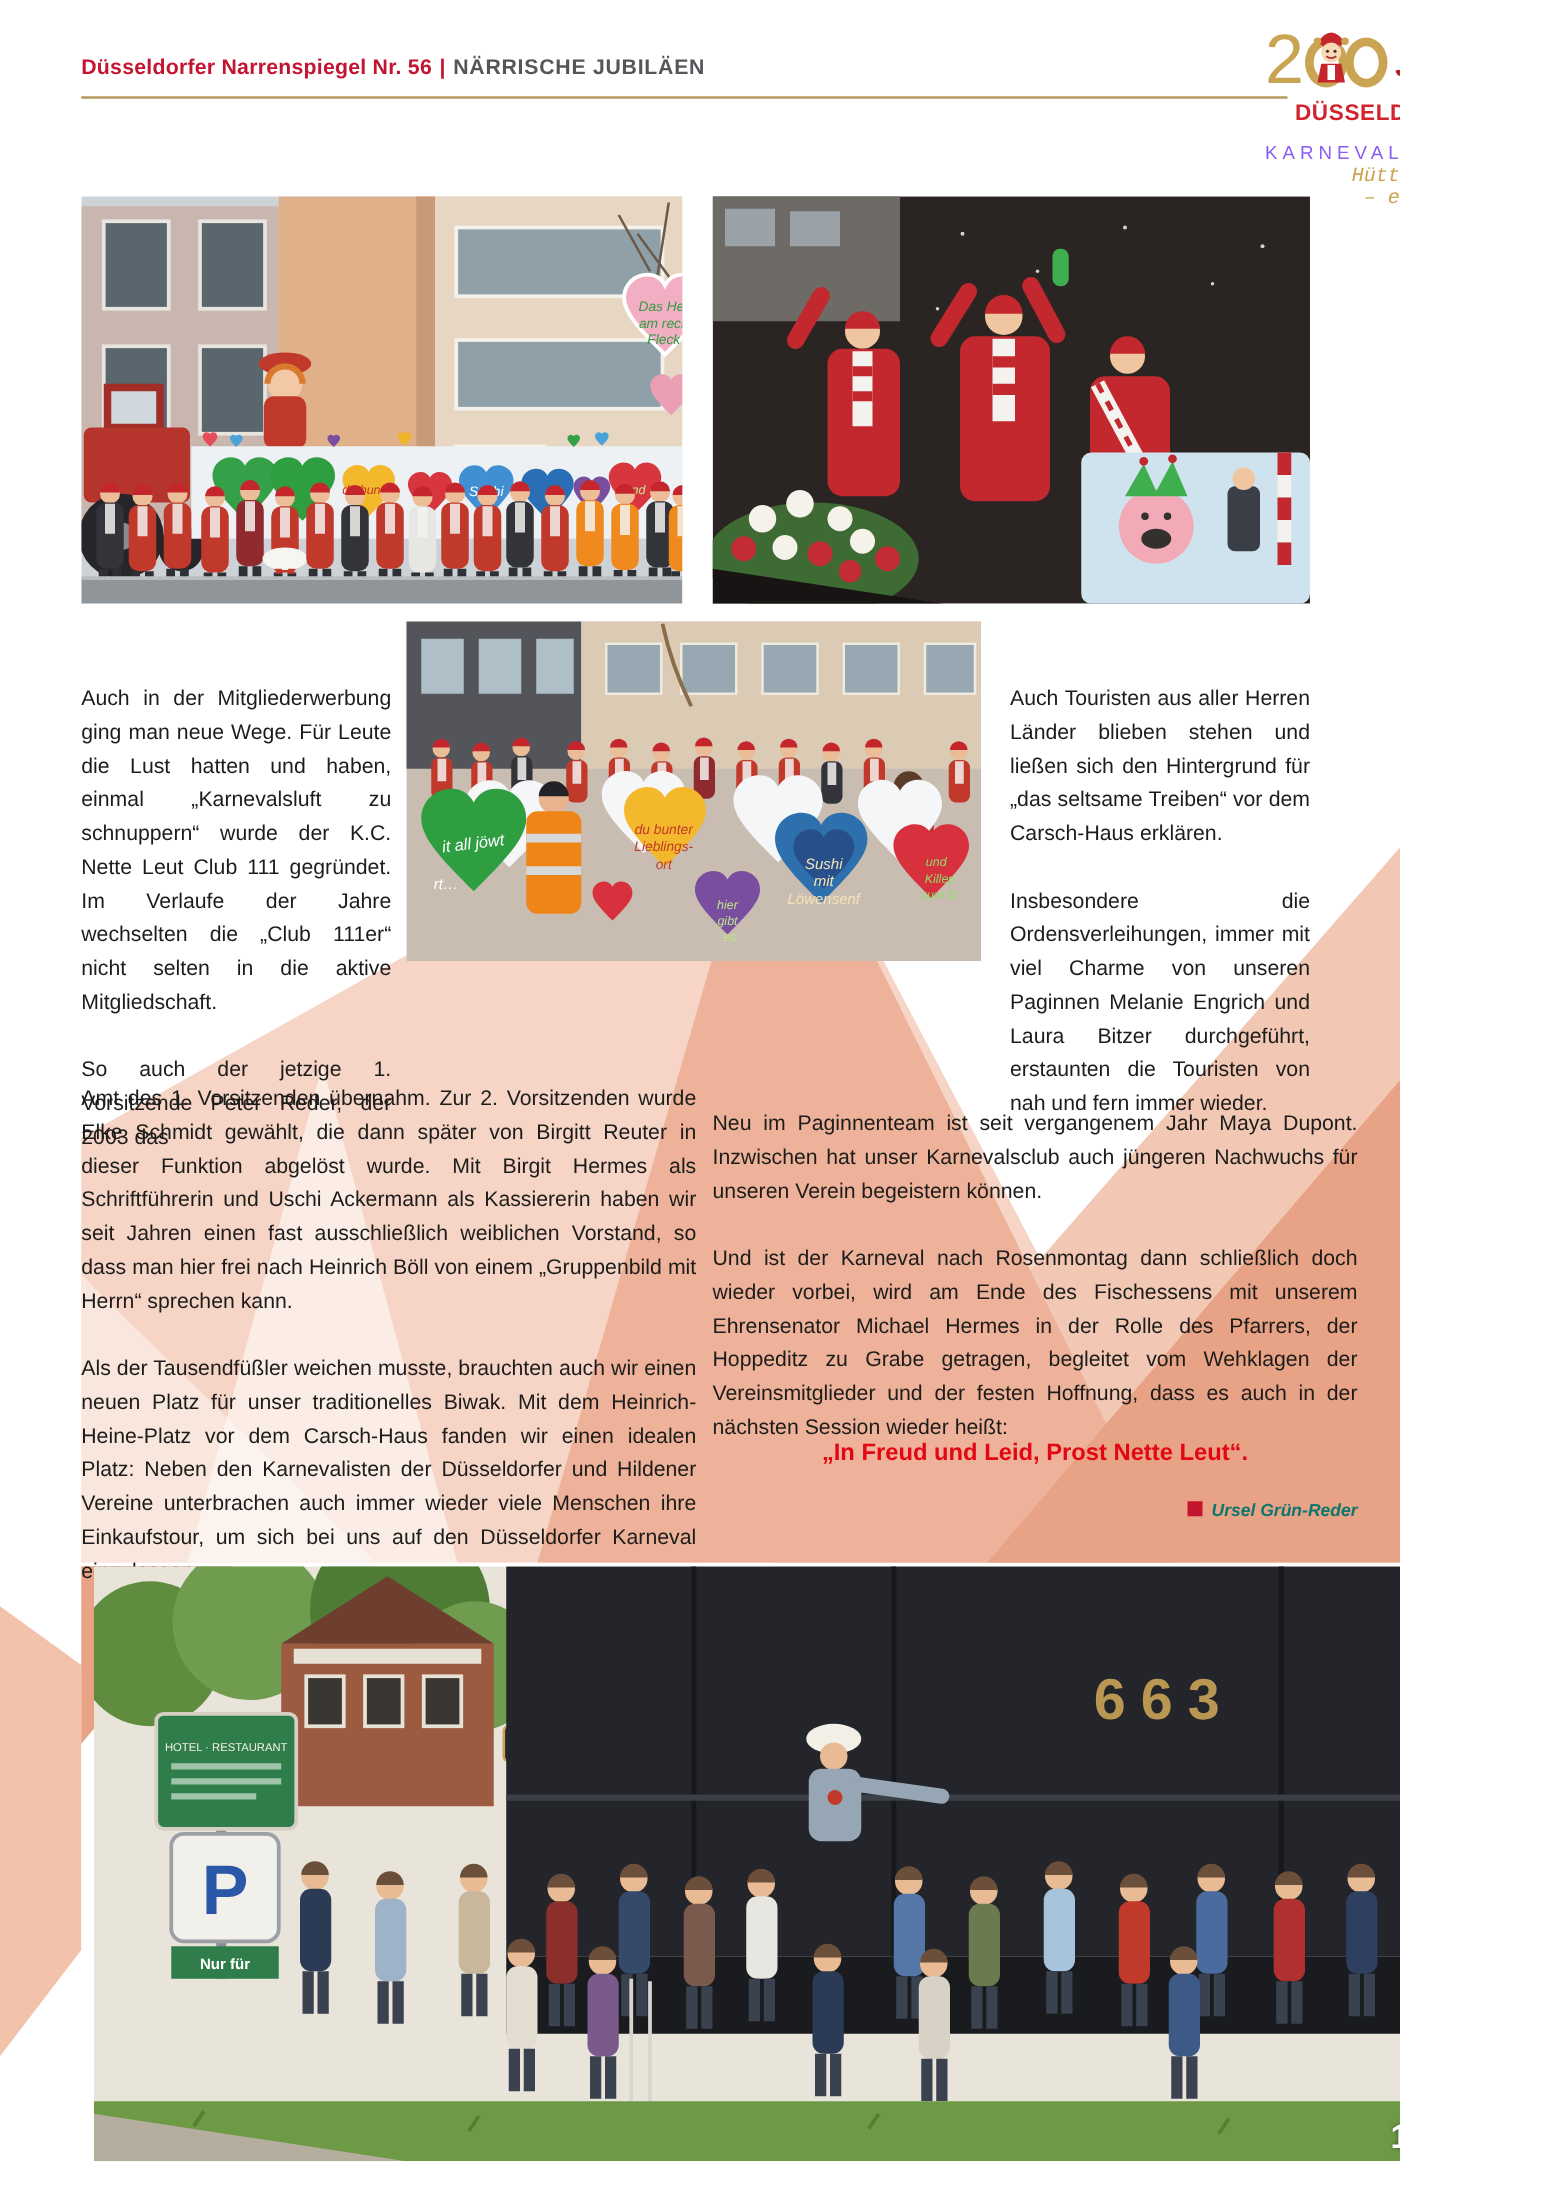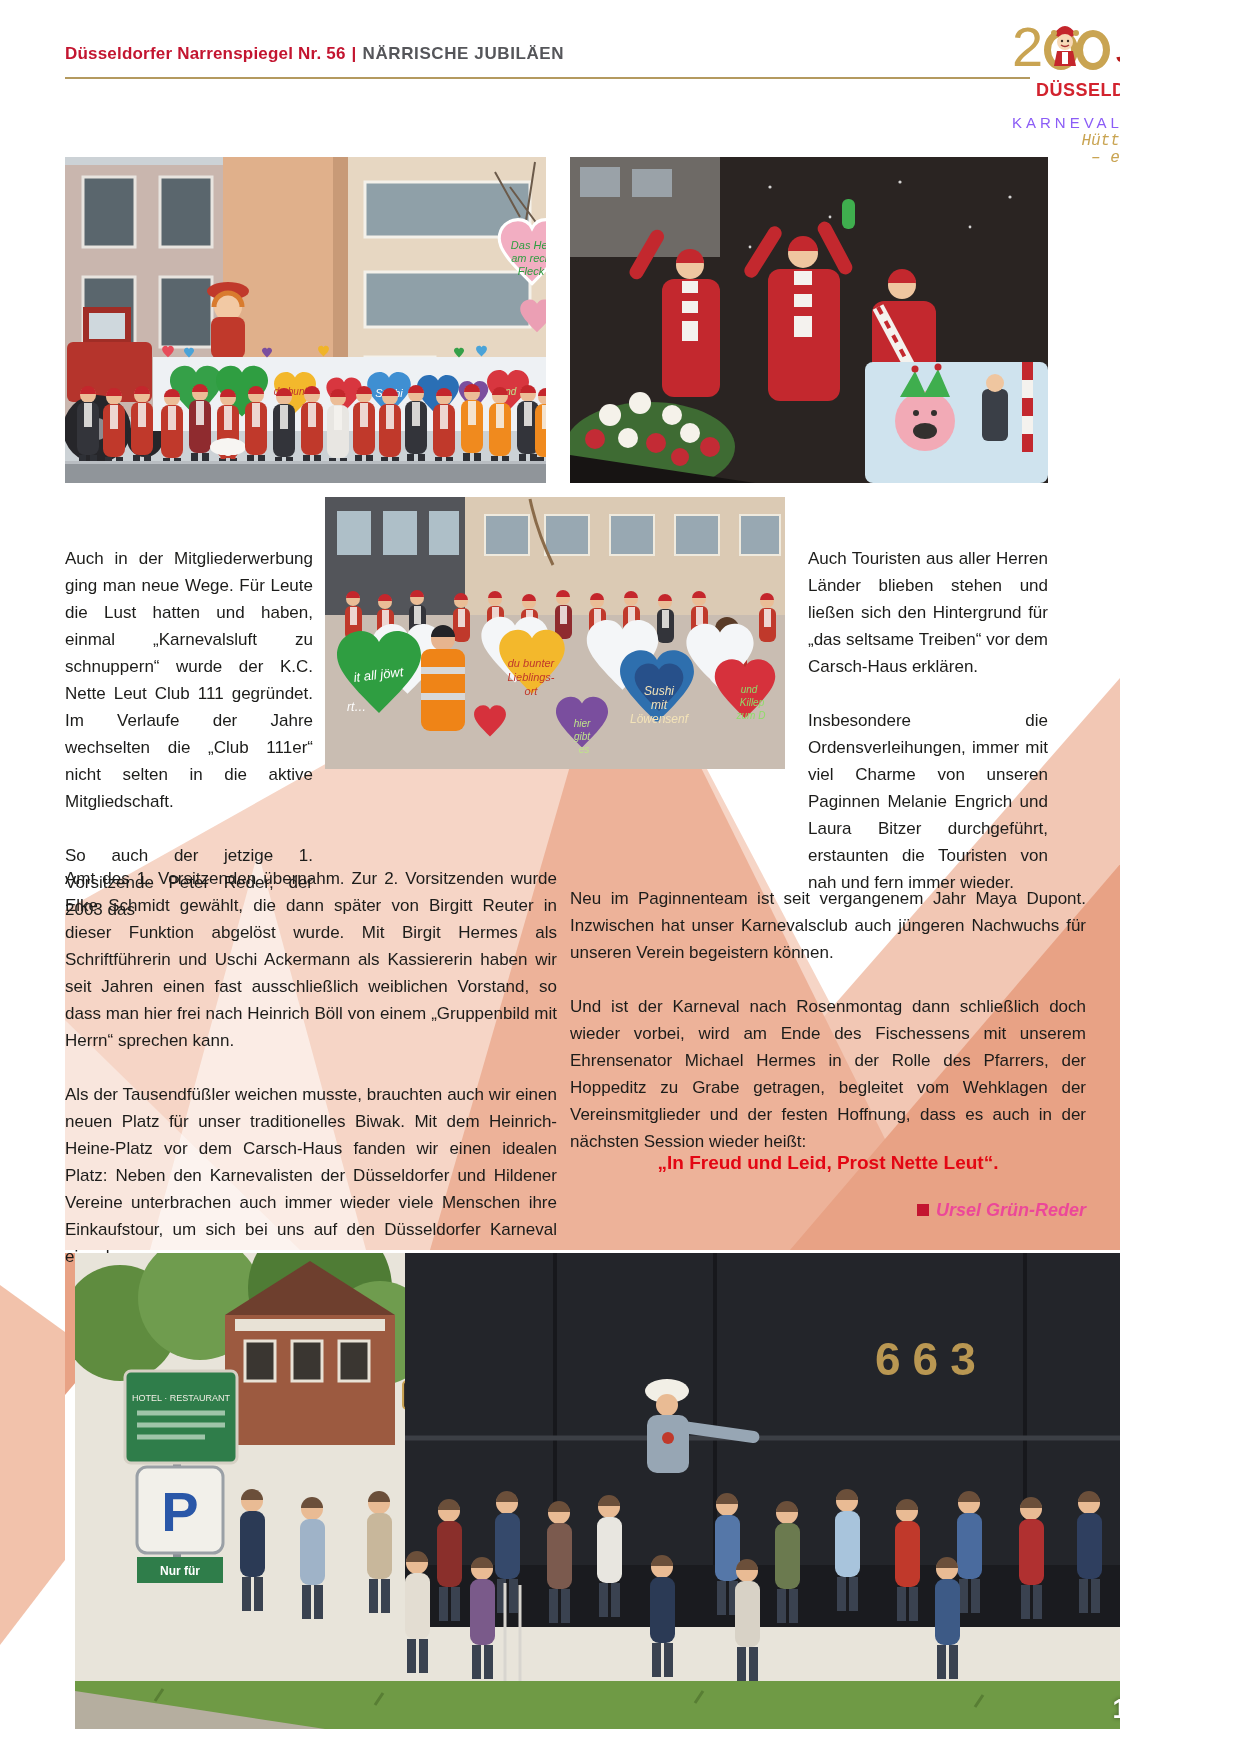--- a/index.html
+++ b/index.html
@@ -20,21 +20,21 @@
   .r1{left:32px;} .r2{left:64px;}
   .johr{position:absolute;left:104px;top:18px;font-size:24px;letter-spacing:2px;color:#b91c1c;font-weight:bold;}
   .logo-l1{margin-top:6px;color:#d2232e;font-weight:bold;font-size:18px;letter-spacing:.5px;margin-left:24px;}
   .logo-l2{color:#8b5cf6;font-size:15px;letter-spacing:4px;margin-top:13px;}
   .motto{margin-top:2px;text-align:right;color:#c9a452;font-family:Liberation Mono, monospace;
          font-style:italic;font-size:16px;line-height:17px;padding-right:10px;}
   
   .copy{font-size:17px;line-height:27px;text-align:justify;color:#1c1c1a;}
   .copy p{margin:0 0 27px 0;}
   .quote{font-size:19px;font-weight:bold;color:#e30613;text-align:center;}
-  .byline{font-size:18px;font-weight:bold;font-style:italic;color:#ec4899;text-align:right;}
+  .byline{font-size:14px;font-weight:bold;font-style:italic;color:#0f766e;text-align:right;}
   .byline .sq{display:inline-block;width:12px;height:12px;background:#c31530;margin-right:7px;}
   .photo{overflow:hidden;}
   .photo svg{display:block;}
   .pagenum{color:#ffffff;font-size:27px;font-weight:bold;text-shadow:0 0 4px rgba(0,0,0,.45);}
 </style>
 </head>
 <body>
 
 <div class="page">
 

